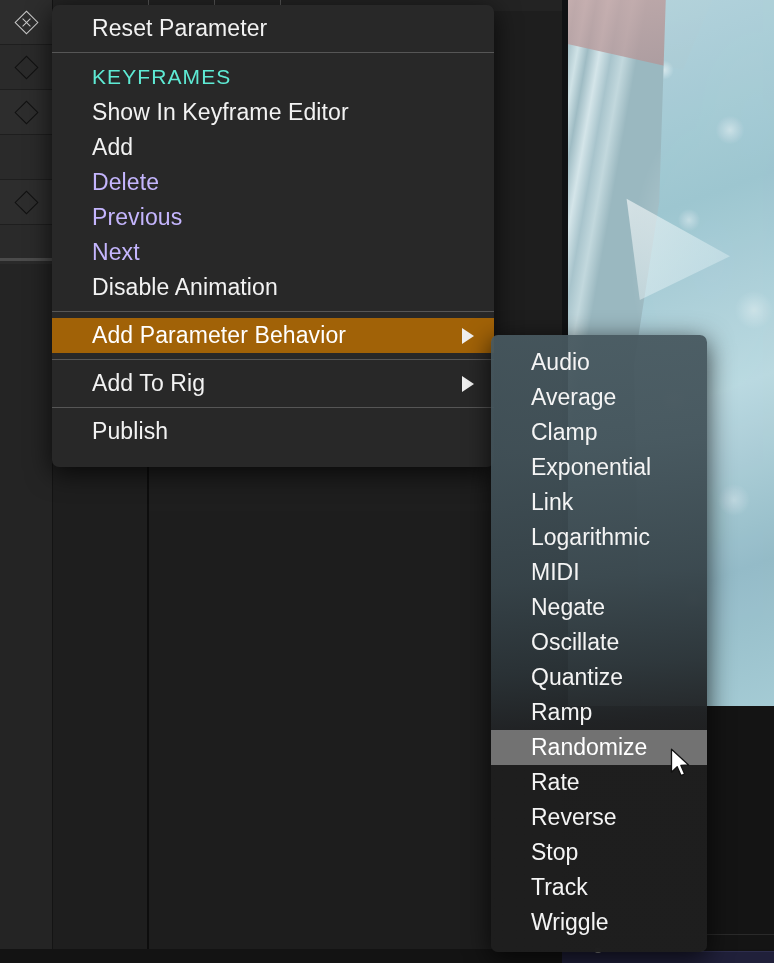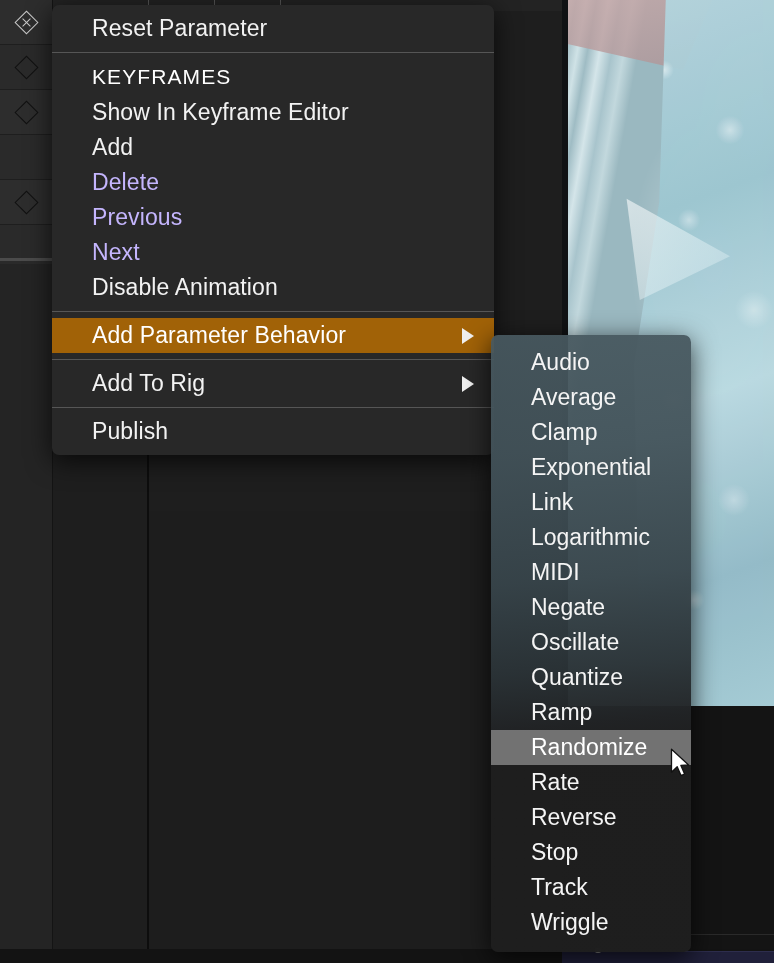--- a/index.html
+++ b/index.html
@@ -221,36 +221,36 @@
 
   
   #context-menu {
     position: absolute;
     left: 52px;
     top: 5px;
     width: 442px;
     background: #282828;
     border-radius: 7px;
     box-shadow: 0 6px 26px rgba(0,0,0,0.72);
-    padding: 6px 0 6px 0;
+    padding: 6px 0 18px 0;
     z-index: 40;
   }
   .menu-item {
     height: 35px;
     display: flex;
     align-items: center;
     padding: 0 14px 0 40px;
     font-size: 23px;
     color: #f2f2f2;
     letter-spacing: 0.1px;
     white-space: nowrap;
   }
   .menu-item.disabled { color: #c4b5fd; }
   .menu-item.section-header {
-    color: #ffffff;
+    color: #5eead4;
     font-size: 21px;
     letter-spacing: 1.1px;
     height: 36px;
     padding-left: 40px;
   }
   .menu-item.selected {
     background: #a16207;
     color: #ffffff;
   }
   .menu-item.has-sub {
@@ -268,21 +268,21 @@
     height: 1px;
     background: #565656;
     margin: 6px 0;
   }
 
   
   #submenu {
     position: absolute;
     left: 491px;
     top: 335px;
-    width: 200px;
+    width: 216px;
     border-radius: 7px;
     overflow: hidden;
     box-shadow: 0 6px 26px rgba(0,0,0,0.75);
     z-index: 50;
     background: linear-gradient(175deg,
         rgba(71,88,95,0.94) 0px,
         rgba(66,82,89,0.94) 120px,
         rgba(55,68,74,0.95) 250px,
         rgba(42,50,54,0.96) 340px,
         rgba(33,35,37,0.97) 395px,

